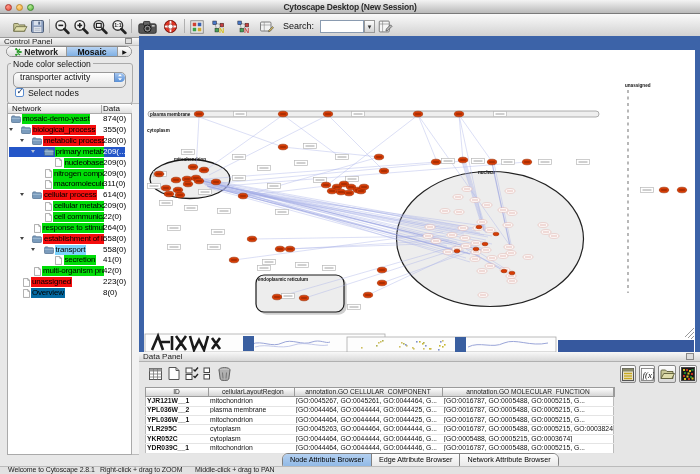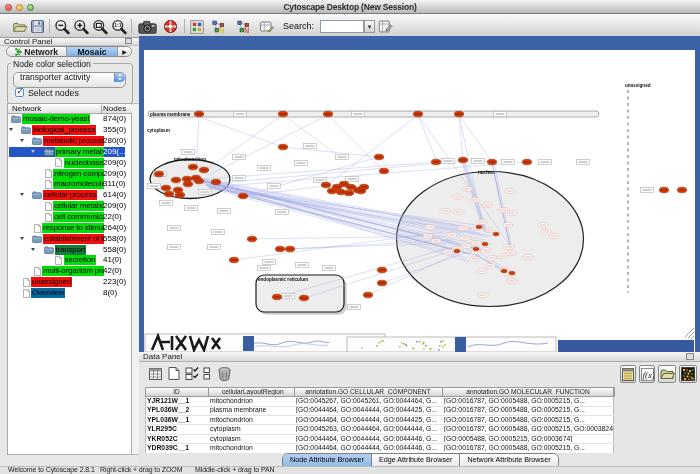--- a/index.html
+++ b/index.html
@@ -132,21 +132,21 @@
  </div>
  <div class="abs" style="left:28px;top:50px;font-size:8.8px;color:#111">Select nodes</div>
 
  <div class="abs" style="left:7px;top:65px;width:125px;height:352px;background:#fff;border:1px solid #aaa"></div>
  <div class="abs" style="left:132px;top:65px;width:6.5px;height:352px;background:#f2f2f2;border-top:1px solid #bbb;border-bottom:1px solid #bbb"></div>
 </div>
 
 <div class="abs" style="left:0px;top:0px;width:140px;height:474px;pointer-events:none">
   <div class="abs" style="left:8px;top:104.5px;width:124px;height:9.5px;background:linear-gradient(#fcfcfc,#dedede);border-bottom:1px solid #aaa">
     <div class="abs" style="left:4px;top:-0.5px;font-size:8px;color:#111">Network</div>
-    <div class="abs" style="left:95px;top:-0.5px;font-size:8px;color:#111">Nodes</div>
+    <div class="abs" style="left:95px;top:-0.5px;font-size:8px;color:#111">Data</div>
     <div class="abs" style="left:93px;top:0;width:1px;height:9.5px;background:#aaa"></div>
   </div>
   <div style="position:absolute;left:9px;top:114.0px;width:116px;height:10.85px;">
       <div style="position:absolute;left:2px;top:1.4px;line-height:0"><svg width="10" height="8" viewBox="0 0 11 9">
           <path d="M0.5 2.5 Q0.5 1 2 1 L4 1 L5 2 L9.5 2 Q10.5 2 10.5 3 L10.5 7.5 Q10.5 8.5 9.5 8.5 L1.5 8.5 Q0.5 8.5 0.5 7.5 Z" fill="#7b9cbd" stroke="#49688a" stroke-width="0.8"></path>
           <rect x="0.5" y="3.2" width="10" height="1.2" fill="#9db8d2"></rect>
         </svg></div>
       <div style="position:absolute;left:13px;top:0.4px;max-width:81.5px;overflow:hidden;white-space:nowrap;background:#00dd07;font-size:8px;letter-spacing:-0.2px;line-height:10px;color:#000;padding:0 1px">mosaic-demo-yeast</div>
       <div style="position:absolute;left:94px;top:0.4px;font-size:8px;line-height:10px;color:#000;white-space:nowrap">874(0)</div>
     </div>
@@ -242,21 +242,21 @@
         </svg></div>
       <div style="position:absolute;left:34px;top:0.4px;max-width:60.5px;overflow:hidden;white-space:nowrap;background:#f50d0d;font-size:8px;letter-spacing:-0.2px;line-height:10px;color:#000;padding:0 1px">establishment of lo</div>
       <div style="position:absolute;left:94px;top:0.4px;font-size:8px;line-height:10px;color:#000;white-space:nowrap">558(0)</div>
     </div>
     <div style="position:absolute;left:9px;top:244.2px;width:116px;height:10.85px;">
       <div style="position:absolute;left:22px;top:3.4px;width:0;height:0;border-left:2.8px solid transparent;border-right:2.8px solid transparent;border-top:3.8px solid #444"></div>
       <div style="position:absolute;left:34.5px;top:1.4px;line-height:0"><svg width="10" height="8" viewBox="0 0 11 9">
           <path d="M0.5 2.5 Q0.5 1 2 1 L4 1 L5 2 L9.5 2 Q10.5 2 10.5 3 L10.5 7.5 Q10.5 8.5 9.5 8.5 L1.5 8.5 Q0.5 8.5 0.5 7.5 Z" fill="#7b9cbd" stroke="#49688a" stroke-width="0.8"></path>
           <rect x="0.5" y="3.2" width="10" height="1.2" fill="#9db8d2"></rect>
         </svg></div>
-      <div style="position:absolute;left:45.5px;top:0.4px;max-width:49.0px;overflow:hidden;white-space:nowrap;background:#15803d;font-size:8px;letter-spacing:-0.2px;line-height:10px;color:#000;padding:0 1px">transport</div>
+      <div style="position:absolute;left:45.5px;top:0.4px;max-width:49.0px;overflow:hidden;white-space:nowrap;background:#7dd3fc;font-size:8px;letter-spacing:-0.2px;line-height:10px;color:#000;padding:0 1px">transport</div>
       <div style="position:absolute;left:94px;top:0.4px;font-size:8px;line-height:10px;color:#000;white-space:nowrap">558(0)</div>
     </div>
     <div style="position:absolute;left:9px;top:255.0px;width:116px;height:10.85px;">
       <div style="position:absolute;left:46px;top:1px;line-height:0"><svg width="7" height="9" viewBox="0 0 8 10">
           <path d="M0.5 0.5 L5.5 0.5 L7.5 2.5 L7.5 9.5 L0.5 9.5 Z" fill="#fff" stroke="#8a8a8a" stroke-width="0.8"></path>
           <path d="M5.5 0.5 L5.5 2.5 L7.5 2.5" fill="none" stroke="#8a8a8a" stroke-width="0.8"></path>
         </svg></div>
       <div style="position:absolute;left:54.5px;top:0.4px;max-width:40.0px;overflow:hidden;white-space:nowrap;background:#00dd07;font-size:8px;letter-spacing:-0.2px;line-height:10px;color:#000;padding:0 1px">secretion</div>
       <div style="position:absolute;left:94px;top:0.4px;font-size:8px;line-height:10px;color:#000;white-space:nowrap">41(0)</div>
     </div>

